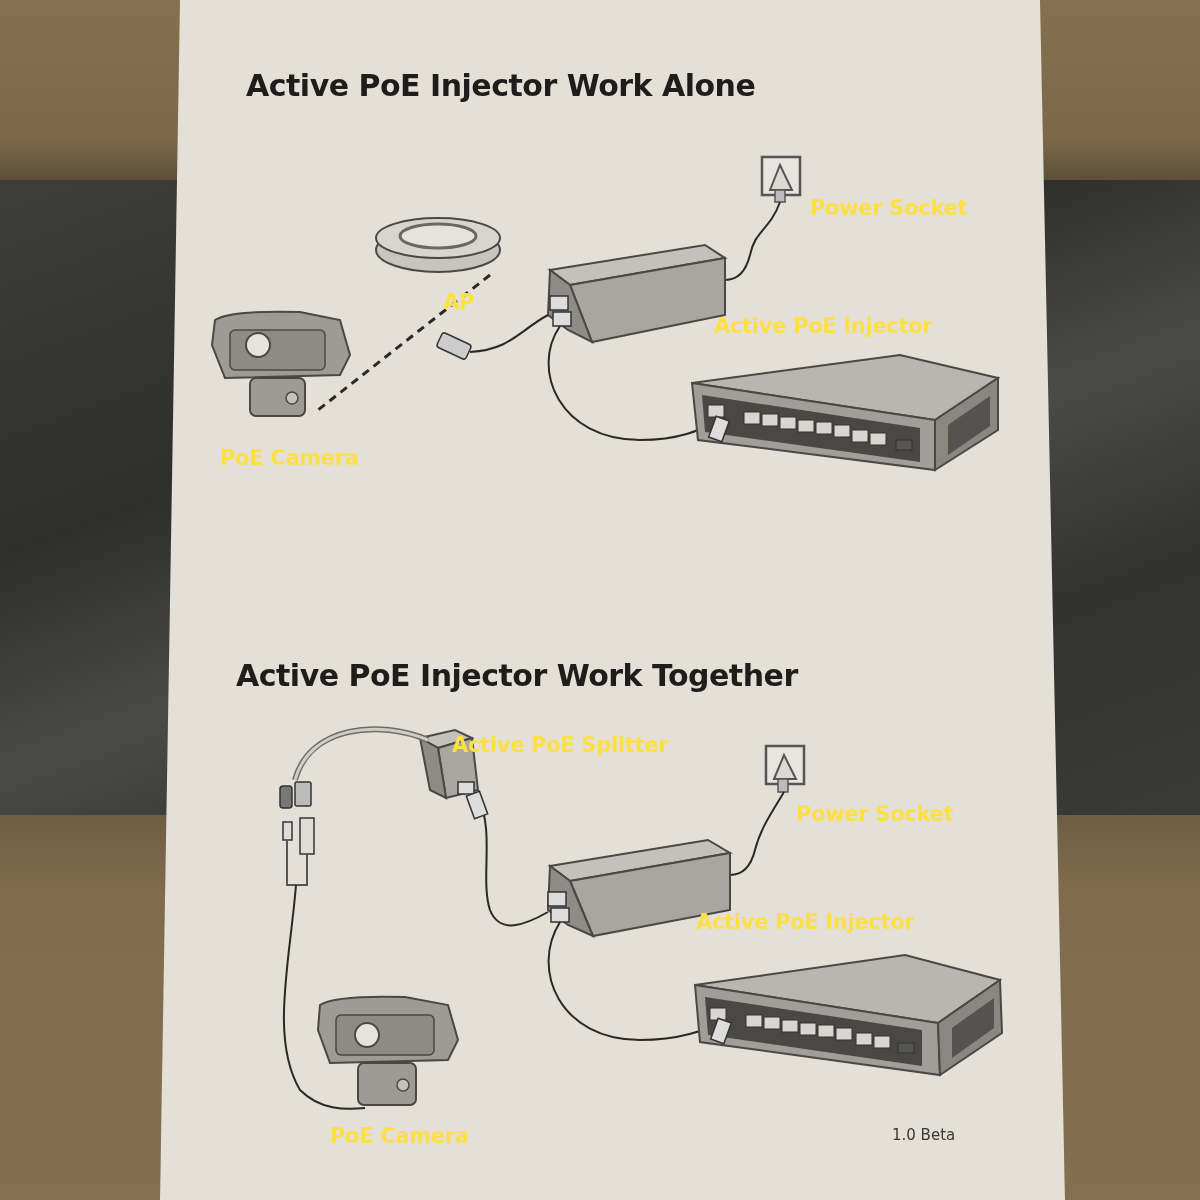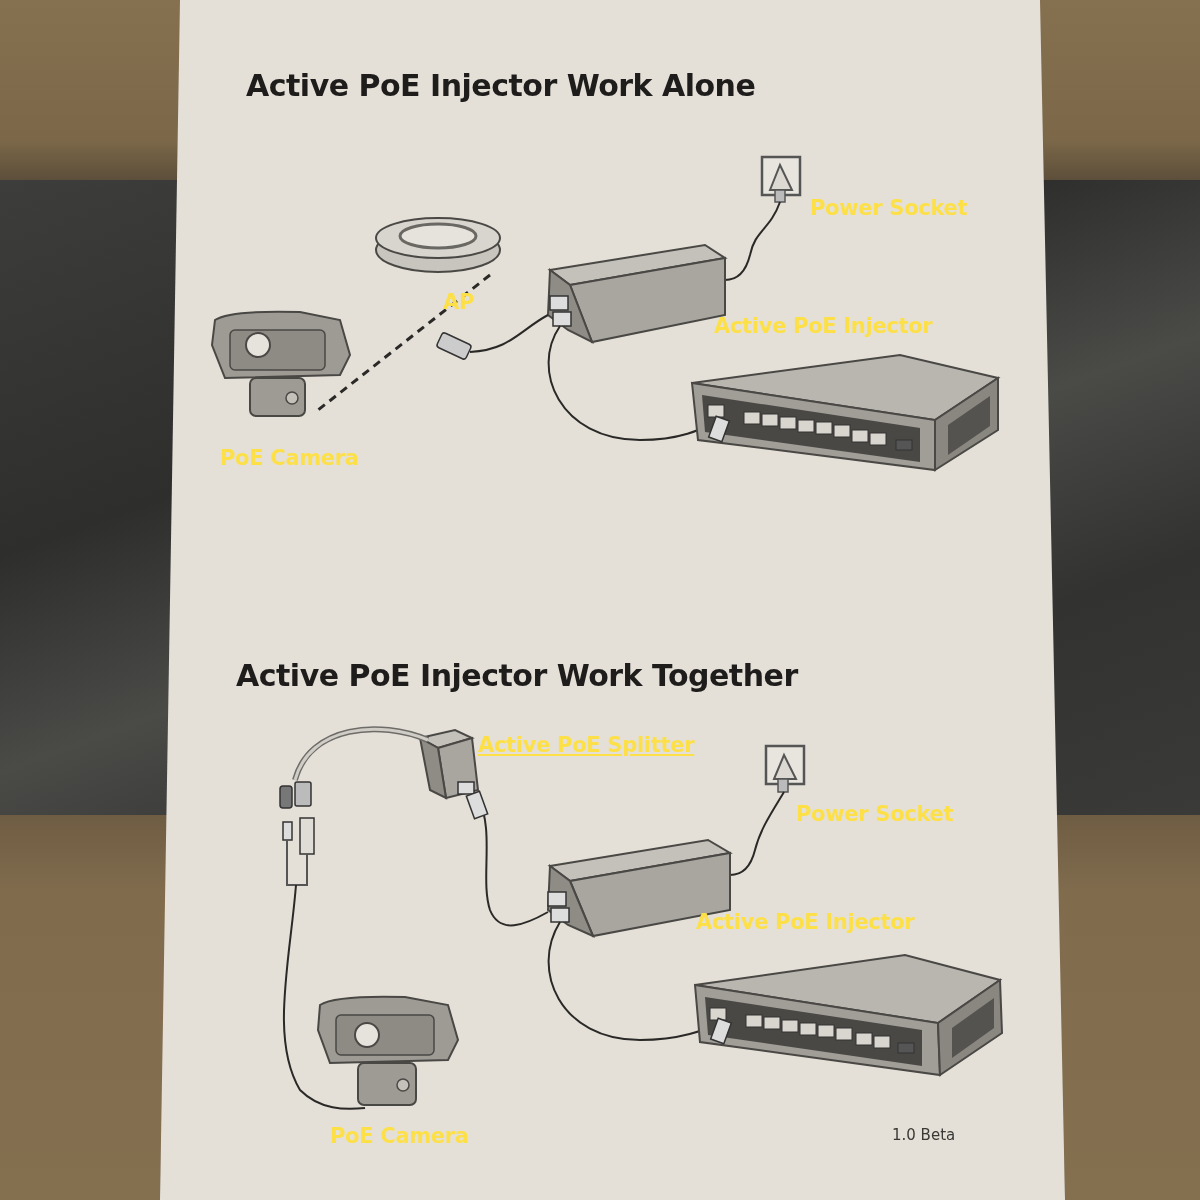--- a/index.html
+++ b/index.html
@@ -170,18 +170,18 @@
   </g>
 </svg>
 
 <div class="title" style="left:246px; top:68px;">Active PoE Injector Work Alone</div>
 <div class="label" style="left:810px; top:196px;">Power Socket</div>
 <div class="label" style="left:400px; top:290px;margin-left:43px;">AP</div>
 <div class="label" style="left:714px; top:314px;">Active PoE Injector</div>
 <div class="label" style="left:220px; top:446px;">PoE Camera</div>
 
 <div class="title" style="left:236px; top:642px;margin-top:16px;">Active PoE Injector Work Together</div>
-<div class="label" style="left:478px; top:733px;text-decoration:underline;">Active PoE Splitter</div>
+<div class="label" style="left:452px; top:733px;">Active PoE Splitter</div>
 <div class="label" style="left:796px; top:802px;">Power Socket</div>
 <div class="label" style="left:696px; top:910px;">Active PoE Injector</div>
 <div class="label" style="left:330px; top:1124px;">PoE Camera</div>
 
 <div class="version" style="left:892px; top:1126px;text-align:center;">1.0 Beta</div>
 
 </body></html>

